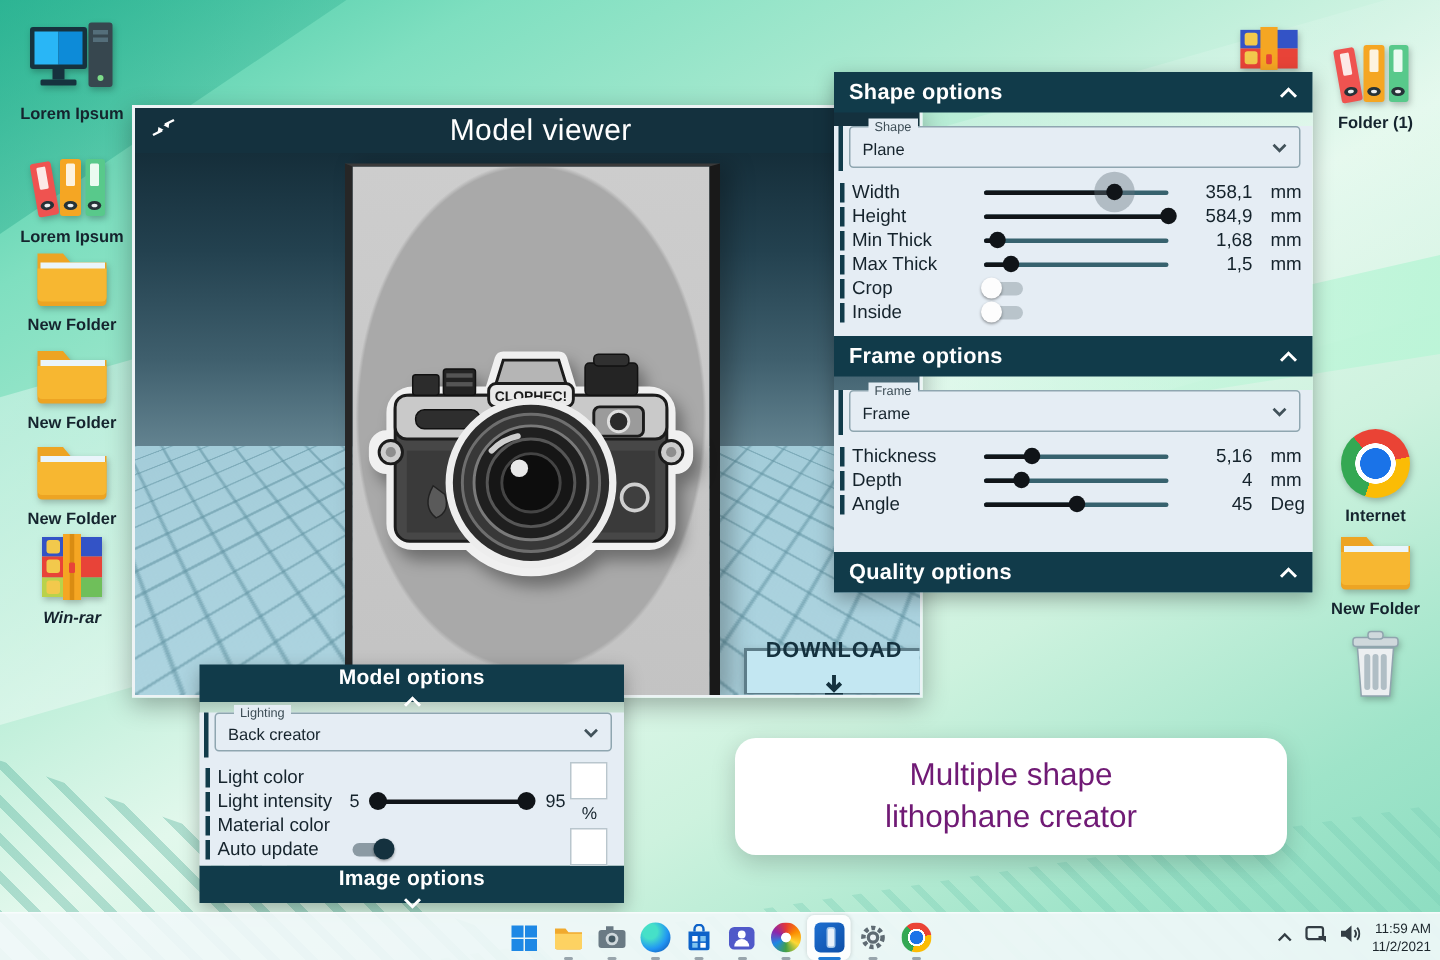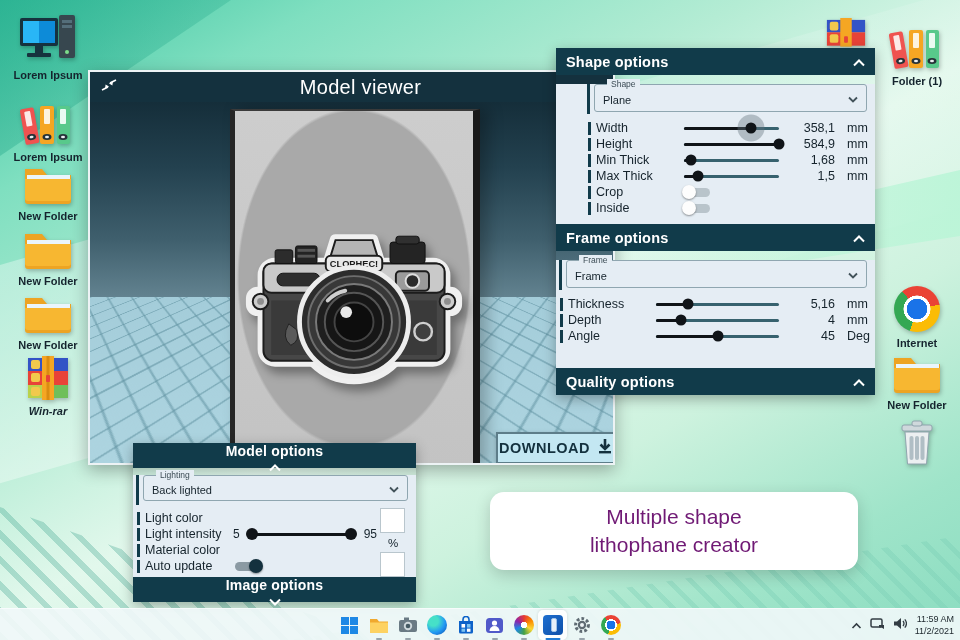--- a/index.html
+++ b/index.html
@@ -49,21 +49,21 @@
   .track .halo { position:absolute; top:50%; width:27px; height:27px; border-radius:50%; background:rgba(100,115,125,.40); transform:translate(-50%,-50%); }
   .srow .val { width:46px; text-align:right; font-size:12.5px; color:#15232c; flex:none; }
   .srow .unit { width:32px; padding-left:12px; font-size:12.5px; color:#15232c; flex:none; }
   .tog { position:relative; width:26px; height:9px; border-radius:5px; background:#b9c4cb; margin-left:2px; }
   .tog .knob { position:absolute; left:-2px; top:-3px; width:14px; height:14px; border-radius:50%; background:#fdfdfd; box-shadow:0 1px 2px rgba(0,0,0,.4); }
   .tog.on { background:#8b9aa3; }
   .tog.on .knob { left:auto; right:-2px; background:#14313e; }
 
   
   #right-stack { position:absolute; left:556px; top:48px; width:319px; box-shadow:0 4px 12px rgba(0,0,0,.30); z-index:30; }
-  #shape-body { height:140px;padding-left:28px; }
+  #shape-body { height:140px; }
   #frame-body { height:108px; }
   #quality-body { height:24px; }
   .rows-gap { margin-top:8px; }
   #quality-body .est { padding:6px 0 0 14px; font-size:11px; font-weight:700; color:#e6352f; }
 
   
   #viewer { position:absolute; left:88px; top:70px; width:527px; height:395px; border:2px solid #edf3f5;
     box-shadow:0 5px 16px rgba(0,0,0,.30); z-index:10; }
   #viewer-titlebar { height:30px; background:#14313e; color:#fff; display:flex; align-items:center; padding:0 10px; }
   #viewer-titlebar .ttl { flex:1; text-align:center; font-size:20px; font-weight:500; letter-spacing:.3px; }
@@ -75,21 +75,21 @@
       repeating-linear-gradient(-45deg, rgba(95,145,160,.55) 0 1.5px, rgba(0,0,0,0) 1.5px 17px),
       linear-gradient(180deg,#a3ccd9,#c4e7f0);
     transform:perspective(300px) rotateX(52deg); transform-origin:50% 0; }
   #plane { position:absolute; left:140px; top:7px; width:250px; bottom:-4px;
     background:radial-gradient(ellipse 117px 170px at 50% 47%, #a9a9a9 0 98%, rgba(0,0,0,0) 100%), linear-gradient(180deg,#cdcdcd,#c3c3c3);
     border-left:5px solid #262626; border-right:7px solid #191919; border-top:2px solid #3a3a3a;
     box-shadow:8px 0 14px rgba(0,0,0,.25); }
   #camera { position:absolute; left:50%; top:96px; transform:translateX(-50%); filter:drop-shadow(5px 7px 5px rgba(0,0,0,.35)); }
   #download-btn { position:absolute; left:406px; top:330px; width:120px; height:32px; background:#c3e7f2;
     border:2px solid #5d7d89; display:flex; align-items:center; justify-content:center; gap:7px; cursor:pointer;
-    box-shadow:0 2px 5px rgba(0,0,0,.25); }
+    box-shadow:0 2px 5px rgba(0,0,0,.25);flex-direction:column; }
   #download-btn .dl { font-size:14.5px; font-weight:700; color:#14313e; letter-spacing:.5px; }
 
   
   #model-panel { position:absolute; left:133px; top:443px; width:283px; box-shadow:0 4px 12px rgba(0,0,0,.30); z-index:20; }
   #model-panel .panel-header { height:25px; font-size:14px;flex-direction:column; }
   #model-body { height:102px; }
   #model-body .drop { height:26px; margin-top:7px; }
   #model-body .mrow { display:flex; align-items:center; height:16px; padding:0 8px 0 4px; }
   #model-body .mrow .acc { width:3px; height:13px; background:#113b4a; margin-right:5px; flex:none; }
   #model-body .mrow .lb { width:88px; font-size:12.5px; color:#15232c; flex:none; }
@@ -508,21 +508,21 @@
     <div class="panel-header">
       <span>Model options</span>
         <span class="sp"></span>
       <span><svg width="12" height="8" viewBox="0 0 12 8">
             <path d="M1 6.5 L6 1.5 L11 6.5" fill="none" stroke="#fff" stroke-width="2"></path>
           </svg></span>
     </div>
     <div class="panel-body" id="model-body">
       <div class="drop">
         <span class="flbl">Lighting</span>
-        <span class="dval">Back lighted</span>
+        <span class="dval">Back creator</span>
         <span><svg width="10" height="7" viewBox="0 0 10 7">
               <path d="M1 1.5 L5 5.5 L9 1.5" fill="none" stroke="#42525a" stroke-width="1.8"></path>
             </svg></span>
       </div>
       <div class="rows-gap" style="margin-top:9px;"></div>
       <div class="mrow">
         <span class="acc"></span>
           <span class="lb">Light color</span>
       </div>
       <div class="mrow">

